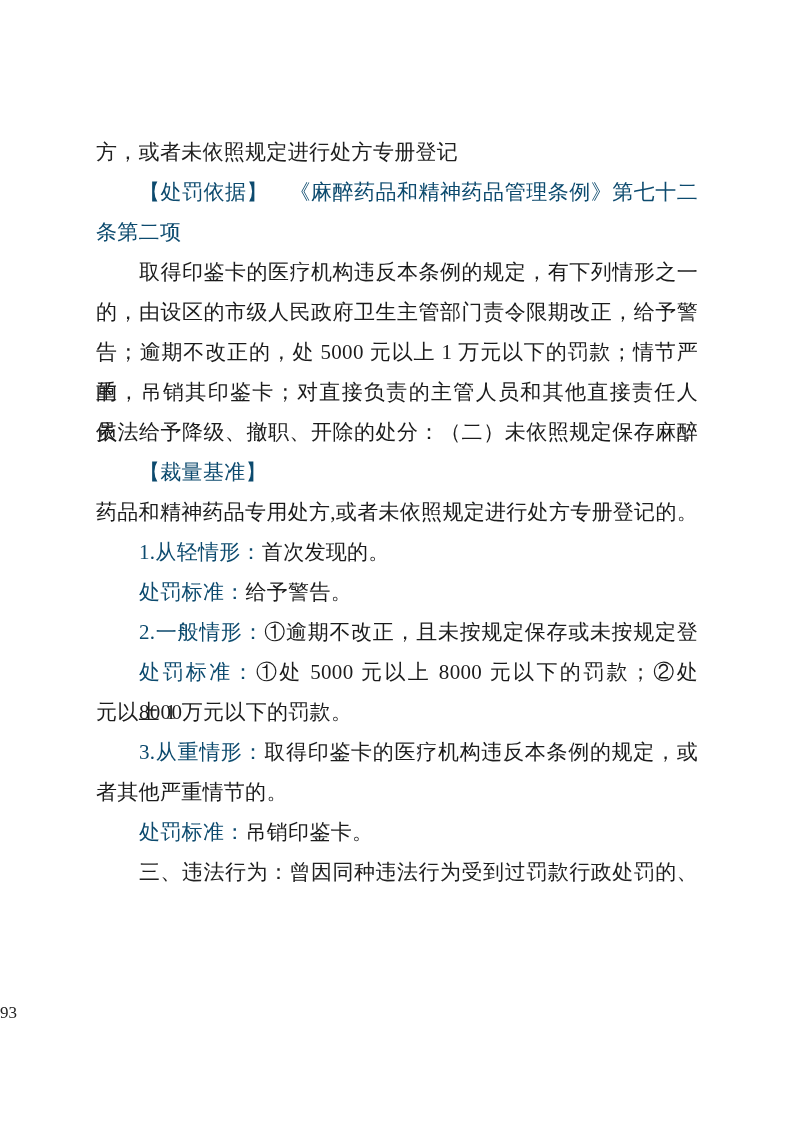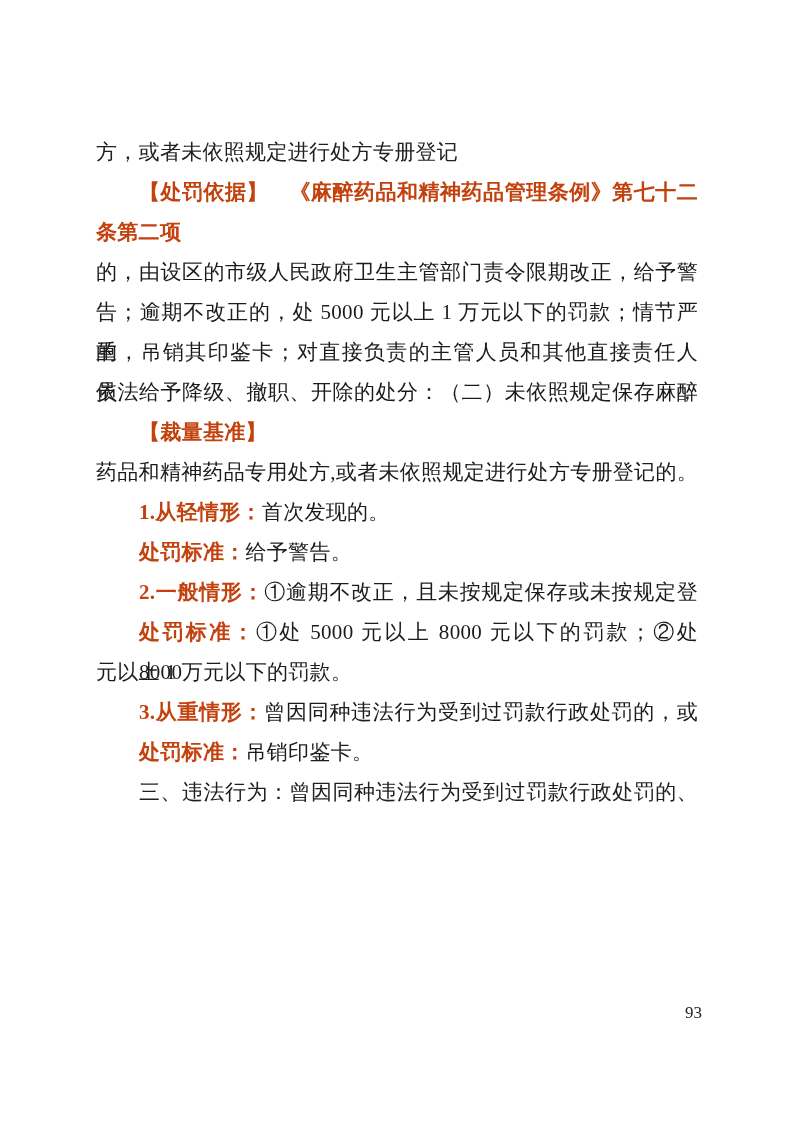--- a/index.html
+++ b/index.html
@@ -31,59 +31,61 @@
   }
   .line.j {
     text-align: justify;
     text-align-last: justify;
     text-justify: inter-character;
   }
   .line.ind {
     padding-left: 43px;
   }
   .seg-b {
-    font-weight: 700;
-    color: #c2410c;
+    font-weight: 400;
+    color: #0c4a6e;
   }
   .seg-n {
     font-weight: 400;
   }
   .line.kai {
     
     color: #202020;
   }
   .page-num {
     position: absolute;
     top: 1001px;
     left: 0;
     width: 100%;
-    text-align: right;
+    text-align: left;
     font-size: 17px;
     line-height: 24px;
     color: #222222;
     font-family: "Liberation Serif", "DejaVu Serif", serif;
   }
 </style>
 </head>
 <body>
 
 <div class="page">
   <div class="doc-body">
       <div class="line kai"><span class="seg-n">方，或者未依照规定进行处方专册登记</span></div>
       <div class="line j ind"><span class="seg-b">【处罚依据】　《麻醉药品和精神药品管理条例》第七十二</span></div>
       <div class="line"><span class="seg-b">条第二项</span></div>
+      <div class="line j ind"><span class="seg-n">取得印鉴卡的医疗机构违反本条例的规定，有下列情形之一</span></div>
       <div class="line j"><span class="seg-n">的，由设区的市级人民政府卫生主管部门责令限期改正，给予警</span></div>
       <div class="line j"><span class="seg-n">告；逾期不改正的，处 5000 元以上 1 万元以下的罚款；情节严重</span></div>
       <div class="line j"><span class="seg-n">的，吊销其印鉴卡；对直接负责的主管人员和其他直接责任人员，</span></div>
       <div class="line j"><span class="seg-n">依法给予降级、撤职、开除的处分：（二）未依照规定保存麻醉</span></div>
       <div class="line ind"><span class="seg-b">【裁量基准】</span></div>
       <div class="line j"><span class="seg-n">药品和精神药品专用处方,或者未依照规定进行处方专册登记的。</span></div>
       <div class="line ind"><span class="seg-b">1.从轻情形：</span><span class="seg-n">首次发现的。</span></div>
       <div class="line ind"><span class="seg-b">处罚标准：</span><span class="seg-n">给予警告。</span></div>
       <div class="line j ind"><span class="seg-b">2.一般情形：</span><span class="seg-n">①逾期不改正，且未按规定保存或未按规定登</span></div>
       <div class="line j ind"><span class="seg-b">处罚标准：</span><span class="seg-n">①处 5000 元以上 8000 元以下的罚款；②处 8000</span></div>
       <div class="line"><span class="seg-n">元以上 1 万元以下的罚款。</span></div>
-      <div class="line j ind"><span class="seg-b">3.从重情形：</span><span class="seg-n">曾因同种违法行为受到过罚款行政处罚的，或</span></div>
+      <div class="line j ind"><span class="seg-b">3.从重情形：</span><span class="seg-n">取得印鉴卡的医疗机构违反本条例的规定，或</span></div>
+      <div class="line"><span class="seg-n">者其他严重情节的。</span></div>
       <div class="line ind"><span class="seg-b">处罚标准：</span><span class="seg-n">吊销印鉴卡。</span></div>
       <div class="line j ind kai"><span class="seg-n">三、违法行为：曾因同种违法行为受到过罚款行政处罚的、</span></div>
     </div>
   <div class="page-num">93</div>
 </div>
 
 </body></html>

